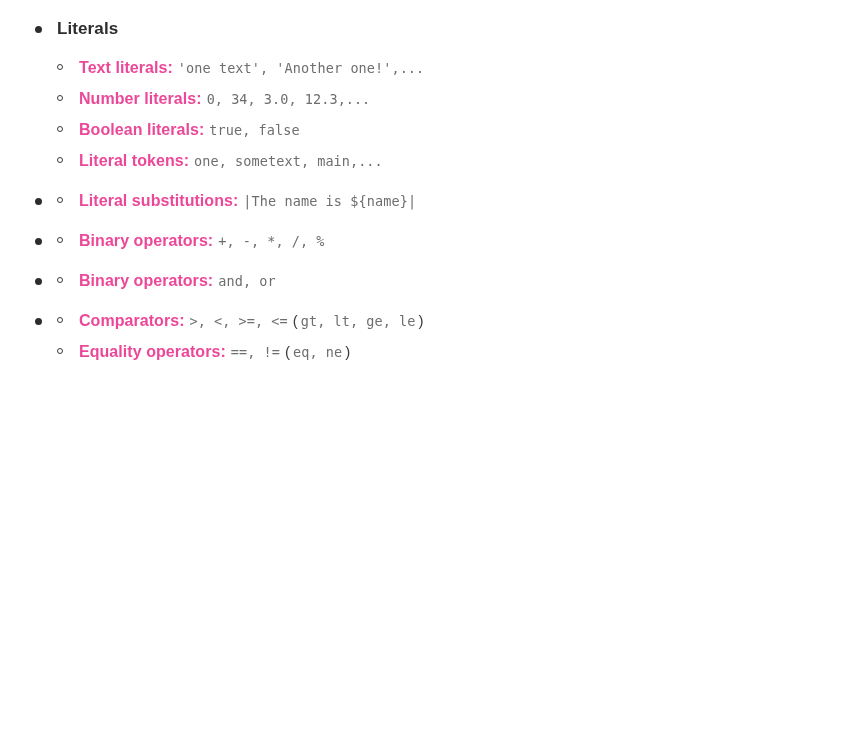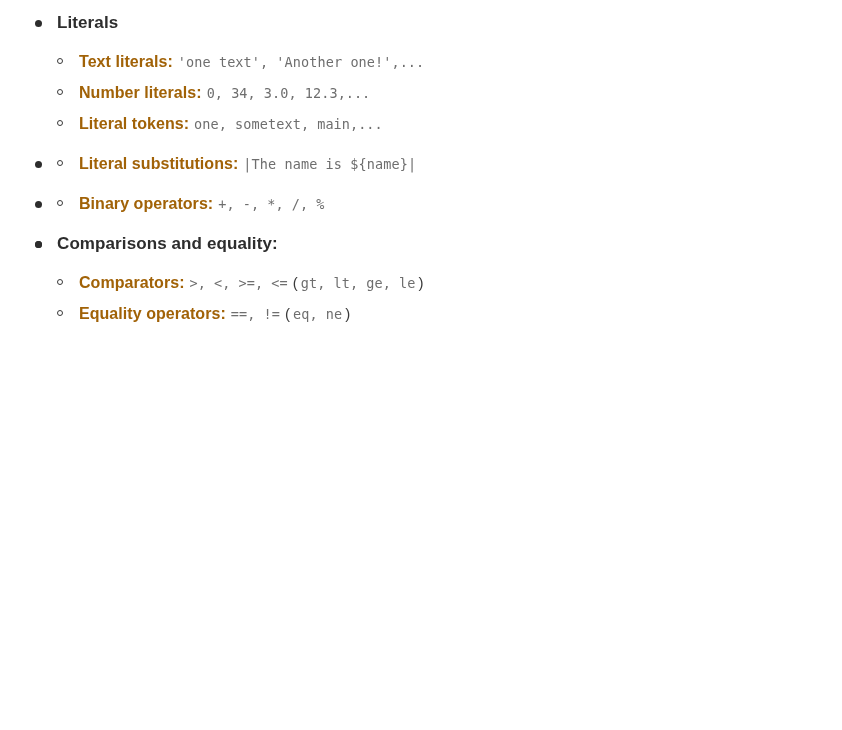--- a/index.html
+++ b/index.html
@@ -14,21 +14,21 @@
     font-family: "Liberation Sans", sans-serif;
     color: #2d2d2d;
     overflow: hidden;
     position: relative;
   }
 
   .page {
     width: 792px;
     height: 730px;
     box-sizing: border-box;
-    padding: 10px 0 0 0;
+    padding: 16px 0 0 0;
     position: relative;
   }
 
   
   ul.level1 {
     list-style: none;
     margin: 0;
     padding: 0;
   }
   li.group {
@@ -82,21 +82,21 @@
     height: 6px;
     border-radius: 50%;
     border: 1.4px solid #3a3a3a;
     box-sizing: border-box;
     background: transparent;
   }
 
   .item-label {
     font-size: 16px;
     font-weight: 700;
-    color: #a16207;
+    color: #ec4899;
     letter-spacing: 0.05px;
   }
 
   .code {
     font-family: "DejaVu Sans Mono", "Liberation Mono", monospace;
     font-size: 13.5px;
     color: #6e6e6e;
     font-weight: 400;
     letter-spacing: 0.1px;
   }
@@ -138,42 +138,43 @@
 <body>
 
 <div class="page">
   <ul class="level1" id="outline-root">
       <li class="group">
         <span class="bullet-disc"></span>
         <span class="group-title">Literals</span>
         <ul class="level2">
           <li class="item"><span class="bullet-circle"></span><span class="item-label">Text literals:</span><span class="gap"></span><span class="caret-host"><span class="code">'one text'</span></span><span class="sep">, </span><span class="caret-host"><span class="code">'Another one!'</span></span><span class="sep">,...</span></li>
           <li class="item"><span class="bullet-circle"></span><span class="item-label">Number literals:</span><span class="gap"></span><span class="caret-host"><span class="code">0</span></span><span class="sep">, </span><span class="caret-host"><span class="code">34</span></span><span class="sep">, </span><span class="caret-host"><span class="code">3.0</span></span><span class="sep">, </span><span class="caret-host"><span class="code">12.3</span></span><span class="sep">,...</span></li>
+          <li class="item"><span class="bullet-circle"></span><span class="item-label">Boolean literals:</span><span class="gap"></span><span class="caret-host"><span class="code">true</span></span><span class="sep">, </span><span class="caret-host"><span class="code">false</span></span></li>
           <li class="item"><span class="bullet-circle"></span><span class="item-label">Literal tokens:</span><span class="gap"></span><span class="caret-host"><span class="code">one</span></span><span class="sep">, </span><span class="caret-host"><span class="code">sometext</span></span><span class="sep">, </span><span class="caret-host"><span class="code">main</span></span><span class="sep">,...</span></li>
         </ul>
       </li>
       <li class="group">
         <span class="bullet-disc"></span>
         <ul class="level2">
           <li class="item"><span class="bullet-circle"></span><span class="item-label">Literal substitutions:</span><span class="gap"></span><span class="caret-host"><span class="code">|The name is ${name}|</span></span></li>
         </ul>
       </li>
       <li class="group">
         <span class="bullet-disc"></span>
         <ul class="level2">
           <li class="item"><span class="bullet-circle"></span><span class="item-label">Binary operators:</span><span class="gap"></span><span class="caret-host"><span class="code">+</span></span><span class="sep">, </span><span class="caret-host"><span class="code">-</span></span><span class="sep">, </span><span class="caret-host"><span class="code">*</span></span><span class="sep">, </span><span class="caret-host"><span class="code">/</span></span><span class="sep">, </span><span class="caret-host"><span class="code">%</span></span></li>
         </ul>
       </li>
       <li class="group">
         <span class="bullet-disc"></span>
         <ul class="level2">
+          <li class="item"><span class="bullet-circle"></span><span class="item-label">Binary operators:</span><span class="gap"></span><span class="caret-host"><span class="code">and</span></span><span class="sep">, </span><span class="caret-host"><span class="code">or</span></span></li>
         </ul>
       </li>
       <li class="group">
         <span class="bullet-disc"></span>
-        <span class="group-title">Comparisons and equality:</span>
         <ul class="level2">
           <li class="item"><span class="bullet-circle"></span><span class="item-label">Comparators:</span><span class="gap"></span><span class="caret-host"><span class="code">&gt;</span></span><span class="sep">, </span><span class="caret-host"><span class="code">&lt;</span></span><span class="sep">, </span><span class="caret-host"><span class="code">&gt;=</span></span><span class="sep">, </span><span class="caret-host"><span class="code">&lt;=</span></span><span class="gap"></span><span class="paren">(</span><span class="gap-sm"></span><span class="code">gt</span><span class="sep">, </span><span class="code">lt</span><span class="sep">, </span><span class="code">ge</span><span class="sep">, </span><span class="code">le</span><span class="gap-sm"></span><span class="paren">)</span></li>
           <li class="item"><span class="bullet-circle"></span><span class="item-label">Equality operators:</span><span class="gap"></span><span class="caret-host"><span class="code">==</span></span><span class="sep">, </span><span class="caret-host"><span class="code">!=</span></span><span class="gap"></span><span class="paren">(</span><span class="gap-sm"></span><span class="code">eq</span><span class="sep">, </span><span class="code">ne</span><span class="gap-sm"></span><span class="paren">)</span></li>
         </ul>
       </li>
     </ul>
 </div>
 
 </body></html>

